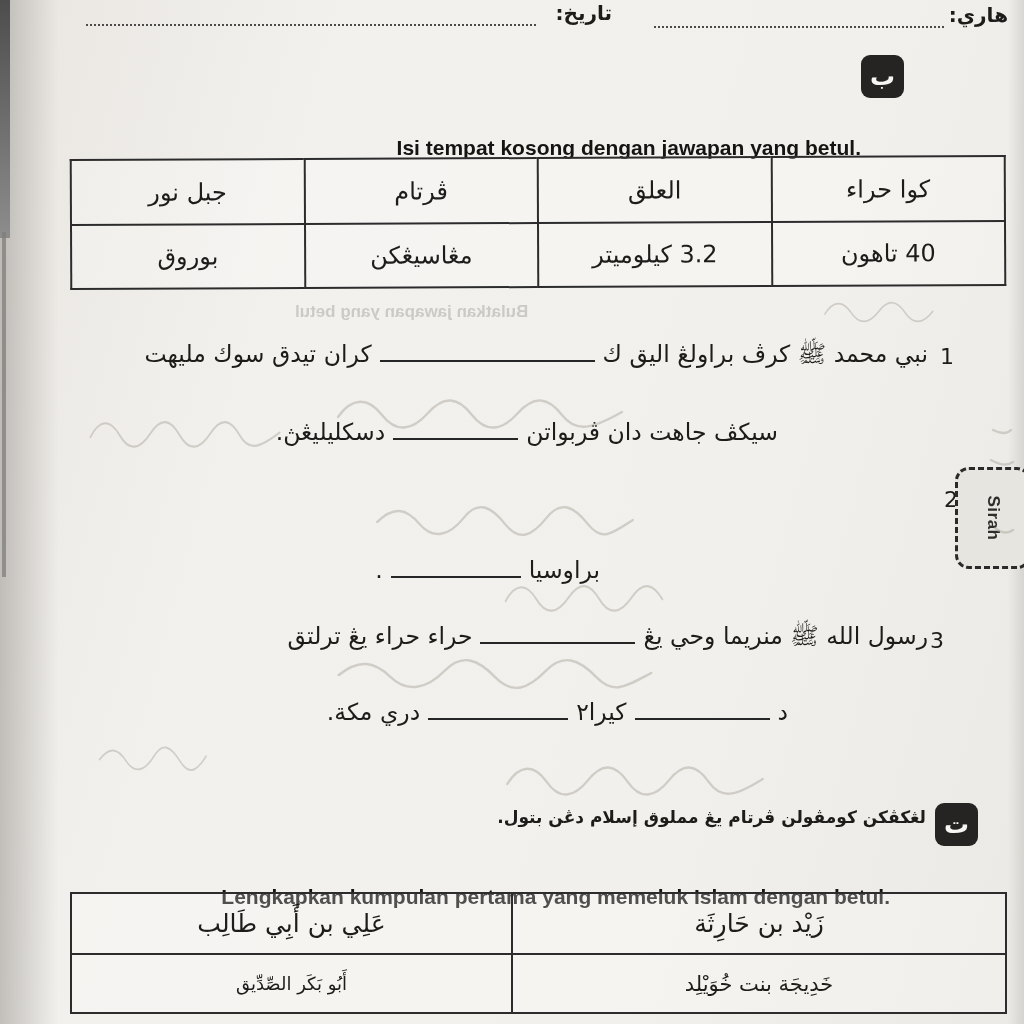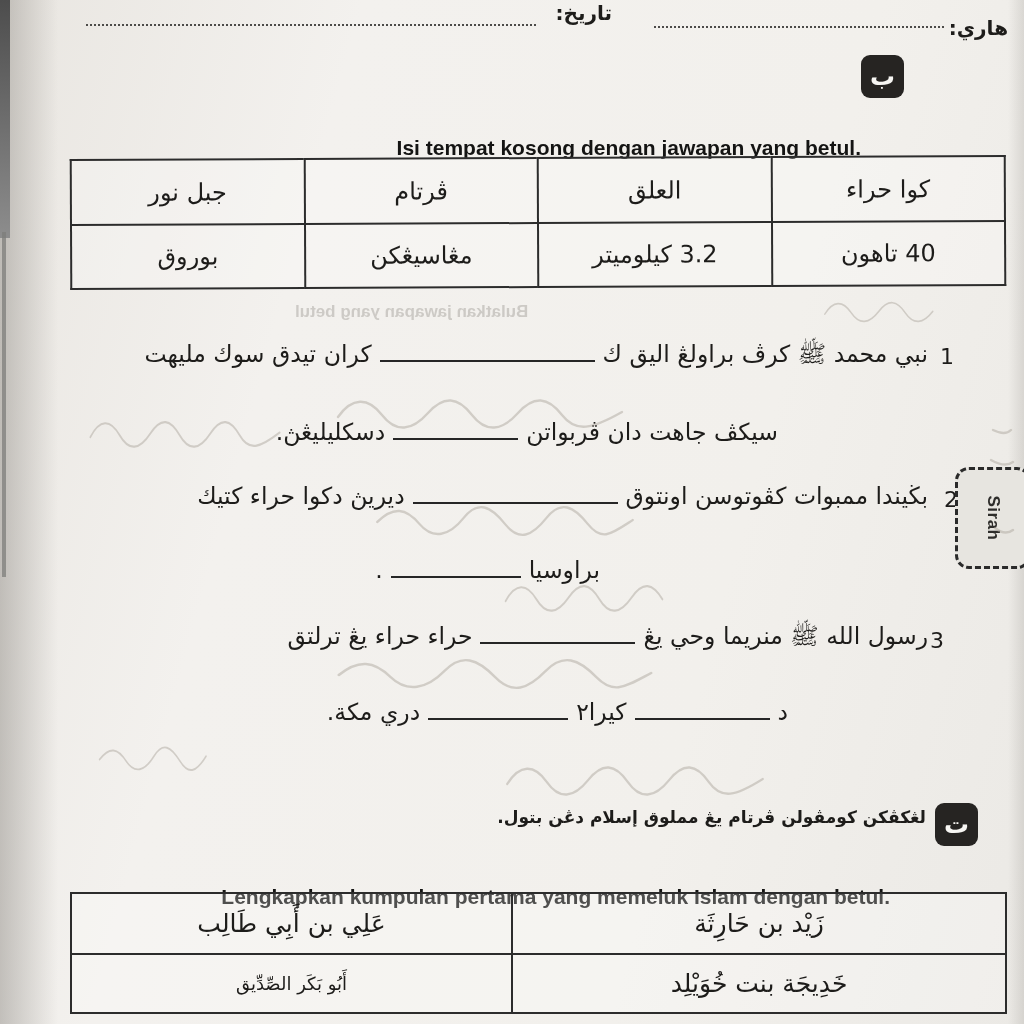--- a/index.html
+++ b/index.html
@@ -59,21 +59,21 @@
 </head>
 <body>
 
 <div class="page">
 
   <div class="edge-shadow-left"></div>
   <div class="edge-dark"></div>
   <div class="edge-line"></div>
   <div class="edge-shadow-right"></div>
 
-  <div class="abs arabic hdr-label" style="right:16px; top:16px;">هاري:</div>
+  <div class="abs arabic hdr-label" style="right:16px; top:3px;">هاري:</div>
   <div class="abs dots" style="right:80px; top:6px; width:290px;"></div>
   <div class="abs arabic hdr-label" style="right:412px; top:1px;">تاريخ:</div>
   <div class="abs dots" style="right:488px; top:4px; width:450px;"></div>
 
   <div class="abs badge" style="right:120px; top:55px;">ب</div>
   <div class="abs latin" style="right:163px; top:104px; font-size:21px;">Isi tempat kosong dengan jawapan yang betul.</div>
 
   <table class="abs tbl" dir="rtl" style="left:70px; top:157px; width:936px; transform:rotate(-0.25deg);">
     <tbody>
         <tr style="height:65px;">
@@ -93,23 +93,20 @@
 
   <div class="abs arabic qnum" style="right:70px; top:344px;">1</div>
   <div class="abs arabic qline" style="right:96px; top:340px;margin-left:35px;">
     <span>نبي محمد ﷺ كرڤ براولڠ اليق ك</span><span class="blank w215"></span><span>كران تيدق سوك مليهت</span>
   </div>
   <div class="abs arabic qline" style="right:246px; top:418px;">
     <span>سيكڤ جاهت دان ڤربواتن</span><span class="blank w125"></span><span>دسكليليڠڽ.</span>
   </div>
 
   <div class="abs arabic qnum" style="right:66px; top:487px;">2</div>
-  <div class="abs arabic qline" style="right:96px; top:482px;">
-    <span>بڬيندا ممبوات كڤوتوسن اونتوق</span><span class="blank w205"></span><span>ديريڽ دكوا حراء كتيك</span>
-  </div>
   <div class="abs arabic qline" style="right:424px; top:556px;">
     <span>براوسيا</span><span class="blank w130"></span><span>.</span>
   </div>
 
   <div class="abs arabic qnum" style="right:80px; top:628px;">3</div>
   <div class="abs arabic qline" style="right:96px; top:622px;">
     <span>رسول الله ﷺ منريما وحي يڠ</span><span class="blank w155"></span><span>حراء حراء يڠ ترلتق</span>
   </div>
   <div class="abs arabic qline" style="right:236px; top:698px;">
     <span>د</span><span class="blank w135"></span><span>كيرا٢</span><span class="blank w140"></span><span>دري مكة.</span>
@@ -119,21 +116,21 @@
   <div class="abs arabic sec-title" style="right:98px; top:807px; font-size:17px;">لڠكڤكن كومڤولن ڤرتام يڠ مملوق إسلام دڠن بتول.</div>
   <div class="abs latin" style="right:134px; top:853px; font-size:21px;">Lengkapkan kumpulan pertama yang memeluk Islam dengan betul.</div>
 
   <table class="abs tbl" dir="rtl" style="left:70px; top:892px; width:937px;">
     <tbody>
         <tr style="height:61px;">
       <td style="width:480px; font-size:25px;">زَيْد بن حَارِثَة</td>
       <td style="font-size:25px;">عَلِي بن أَبِي طَالِب</td>
     </tr>
     <tr style="height:59px;">
-      <td style="font-size:25px;">خَدِيجَة بنت خُوَيْلِد</td>
+      <td style="font-size:21px;">خَدِيجَة بنت خُوَيْلِد</td>
       <td style="font-size:18px;">أَبُو بَكَر الصِّدِّيق</td>
     </tr>
   </tbody>
     </table>
 
   <div class="side-tab">
     <span>Sirah</span>
   </div>
 
   <div class="abs bleed-text" style="left:295px; top:302px;">Bulatkan jawapan yang betul</div>

